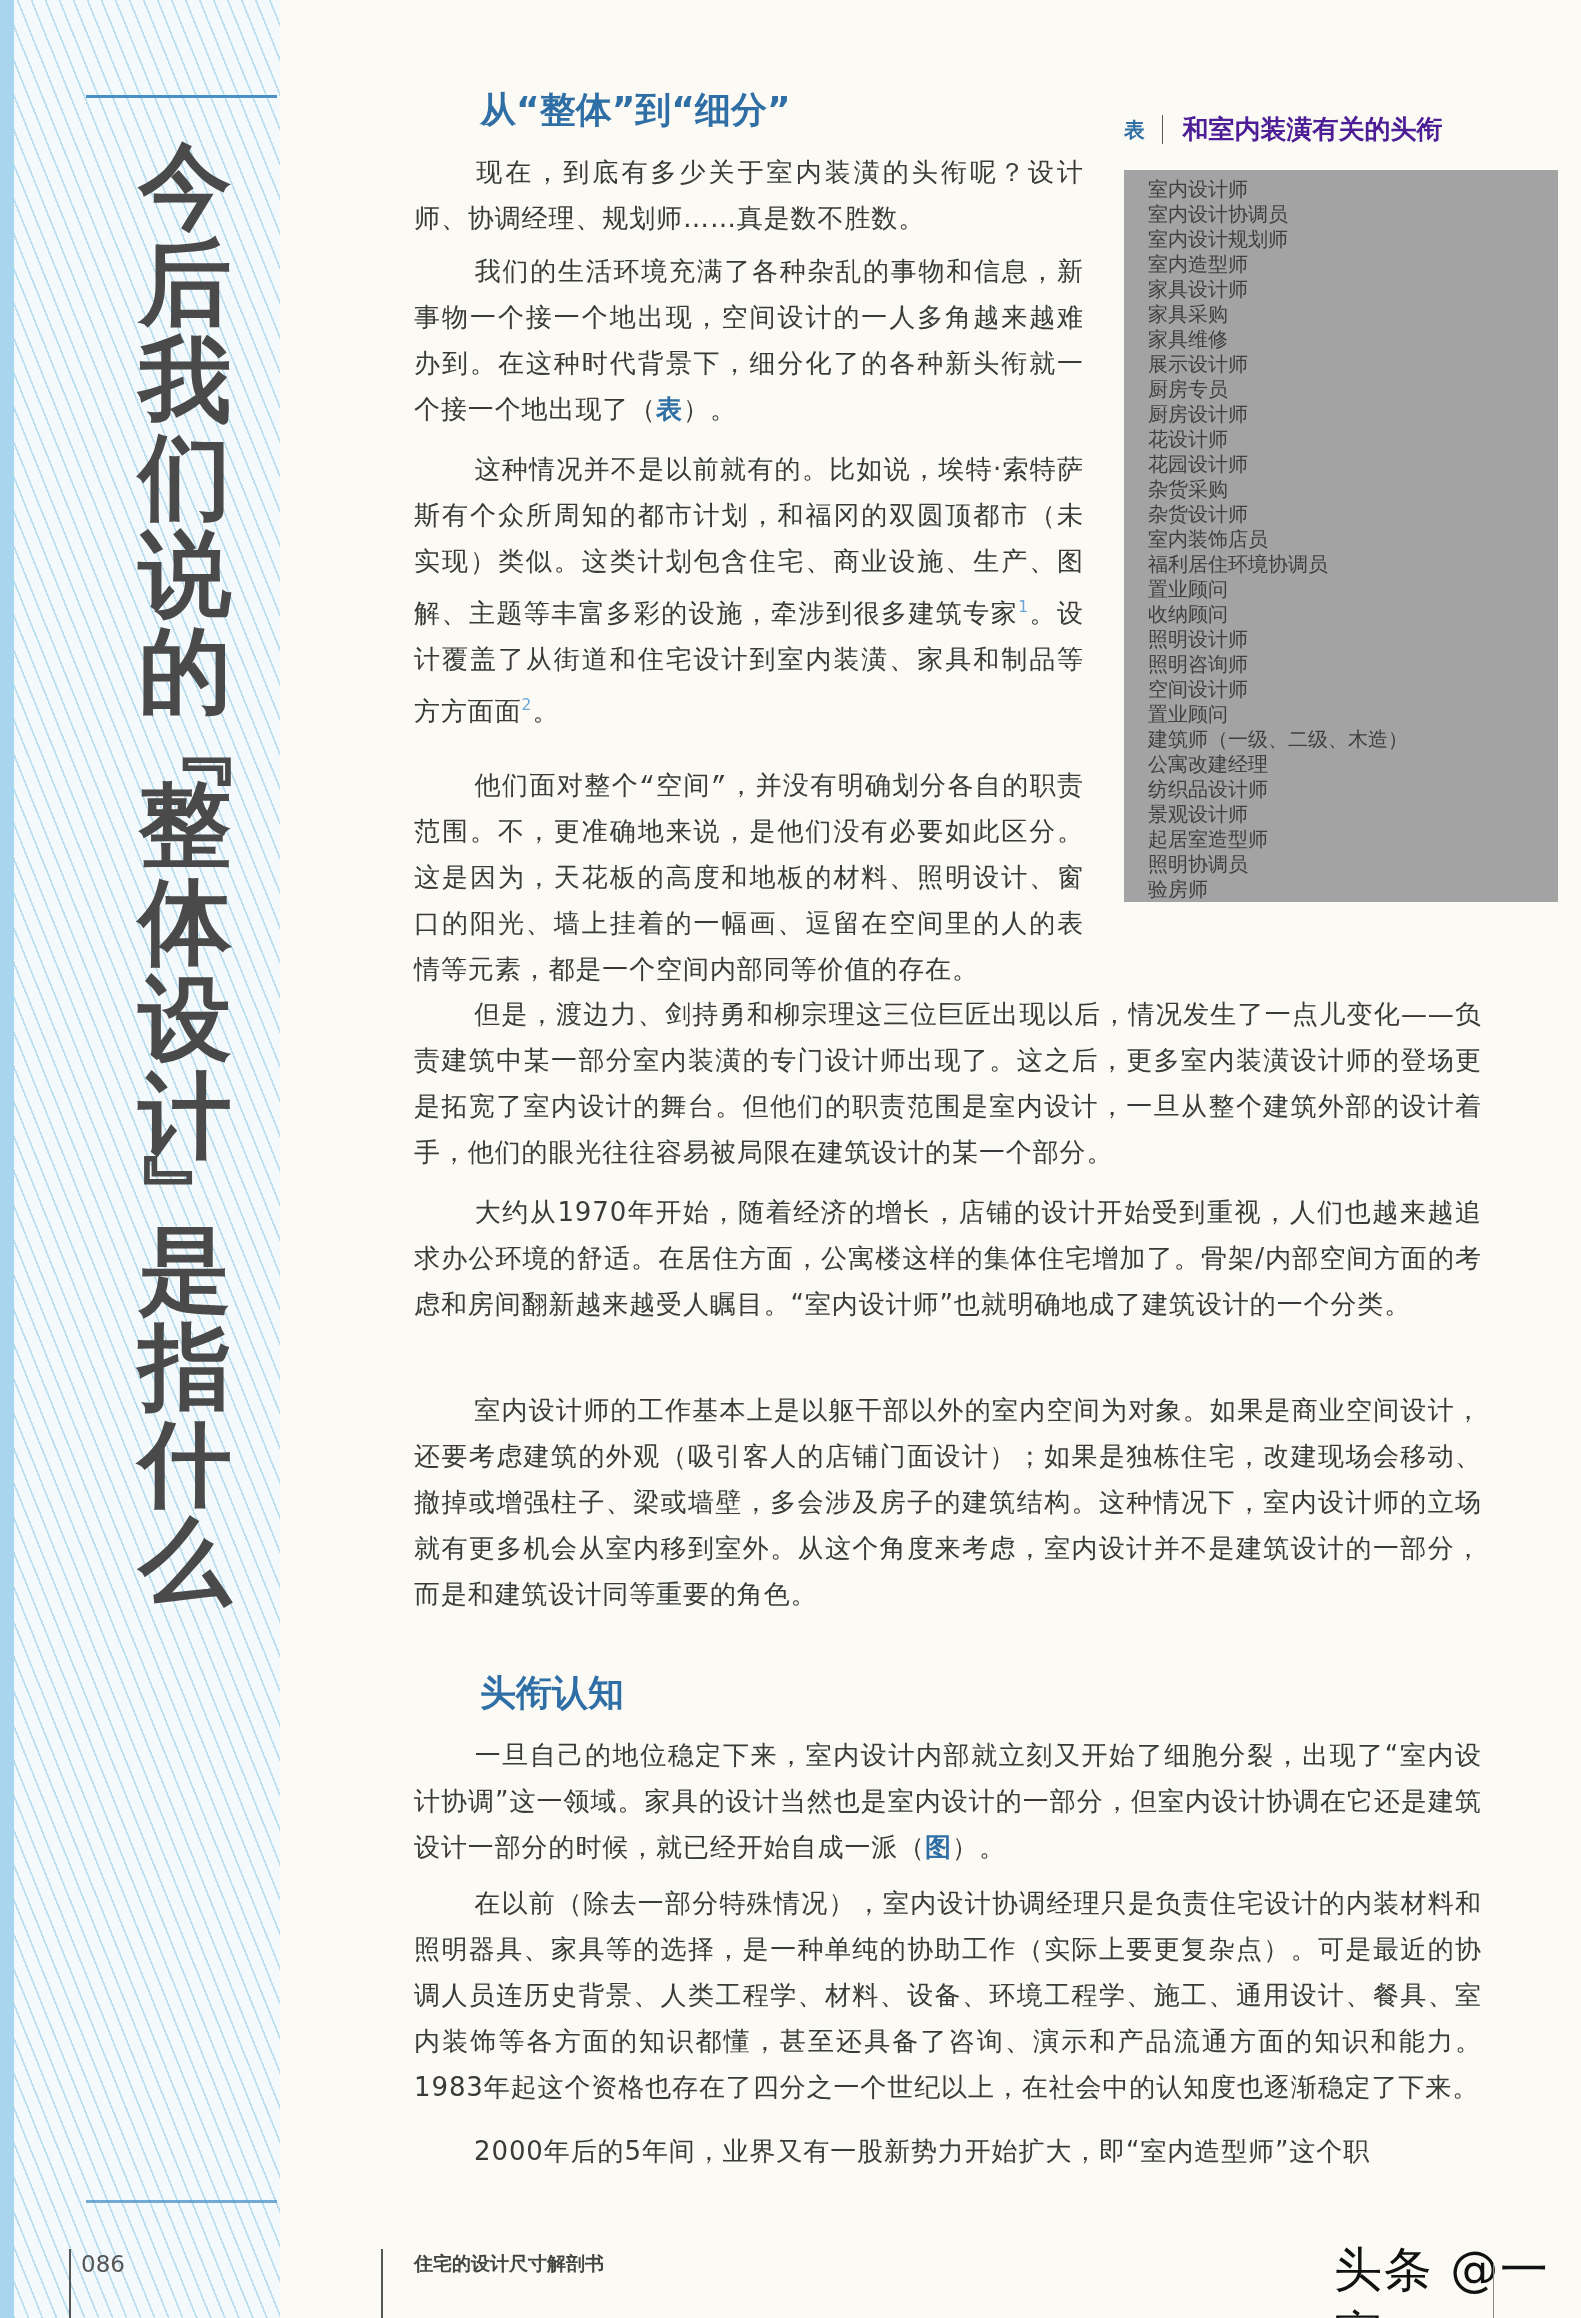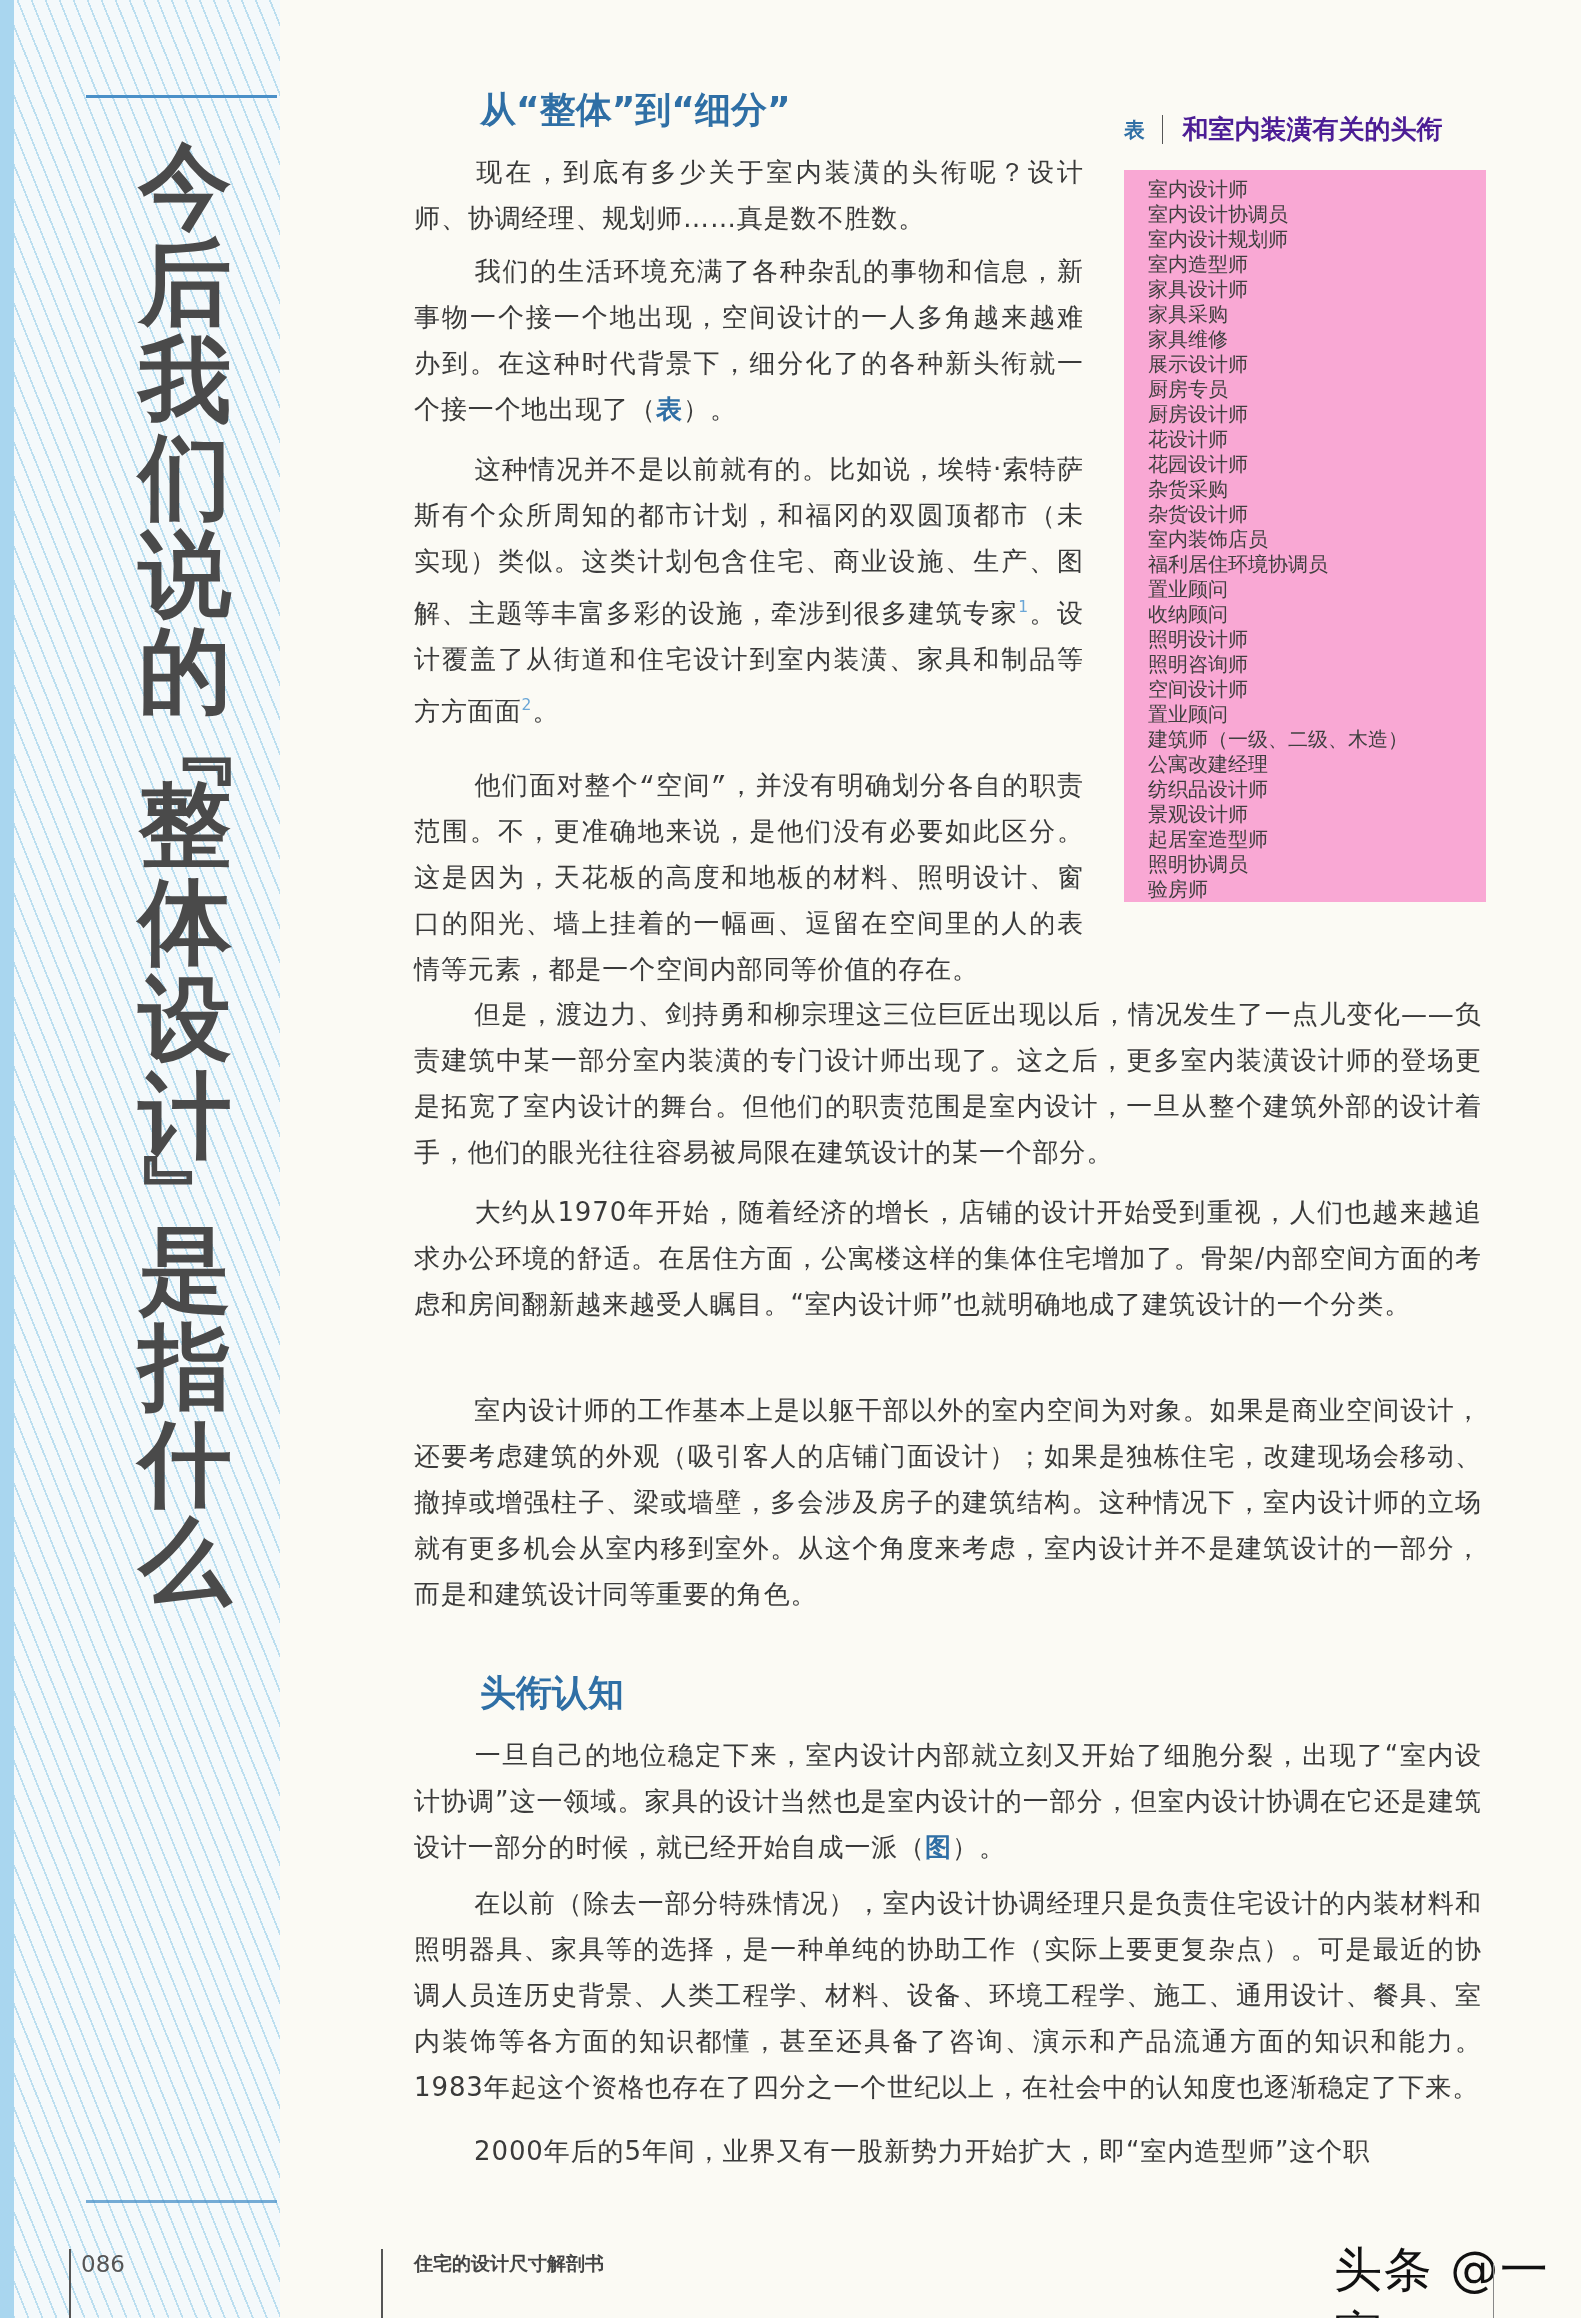--- a/index.html
+++ b/index.html
@@ -41,22 +41,22 @@
   .para .indent { display:inline-block; width:60px; }
   .hl { color:#2f6fa5; font-weight:bold; }
   sup.fn { color:#6aa6d6; font-size:15.5px; }
   .table-caption {
     position:absolute; left:1124px; top:112px; display:flex; align-items:center;
   }
   .table-caption .tag { font-size:20.7px; font-weight:bold; color:#2f6fa5; }
   .table-caption .bar { width:1.7px; height:29px; background:#555; margin:0 19px 0 17px; }
   .table-caption .title { font-size:26px; font-weight:bold; color:#4c1d95; }
   .table-box {
-    position:absolute; left:1124px; top:170px; width:362px; height:732px;
-    background:#f9a8d4;
+    position:absolute; left:1124px; top:170px; width:434px; height:732px;
+    background:#a3a3a3;
   }
   .table-box ul { list-style:none; margin:0; padding:6.9px 0 0 24px; }
   .table-box li { font-size:20px; line-height:25px; color:#3f3f3f; }
   .footer-rule { position:absolute; width:1.7px; background:#555; }
   .page-num { position:absolute; left:81px; top:2251px; font-size:23px; color:#555; }
   .book-title { position:absolute; left:396px; top:2251px; font-size:19px; font-weight:bold; color:#444;margin-left:18px; }
   .watermark { position:absolute; left:1334px; top:2238px; font-size:48px; color:#111; letter-spacing:1.7px; }
 </style>
 </head>
 <body>

